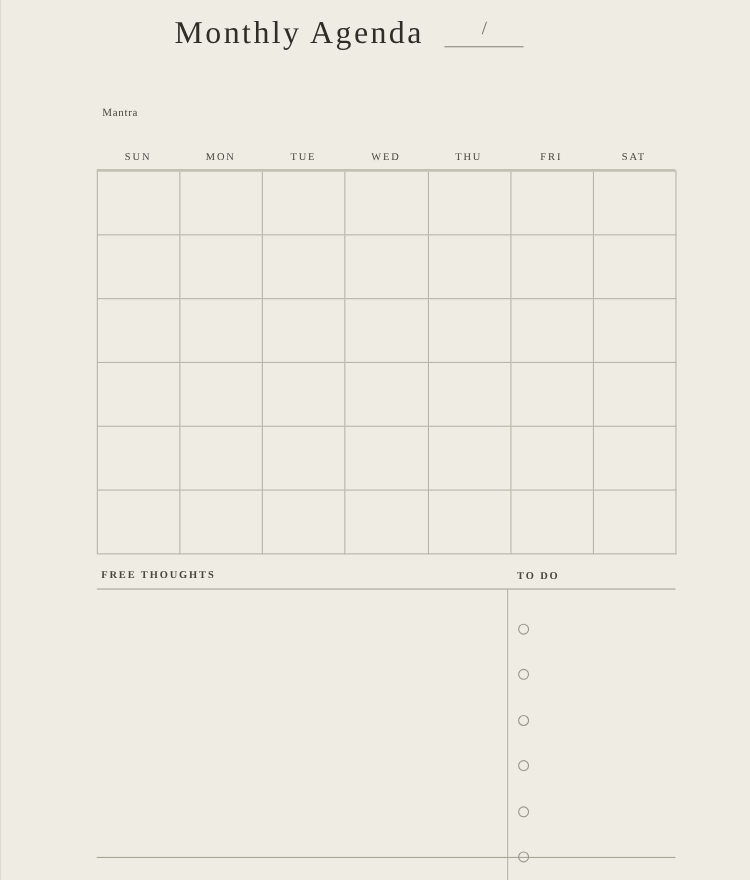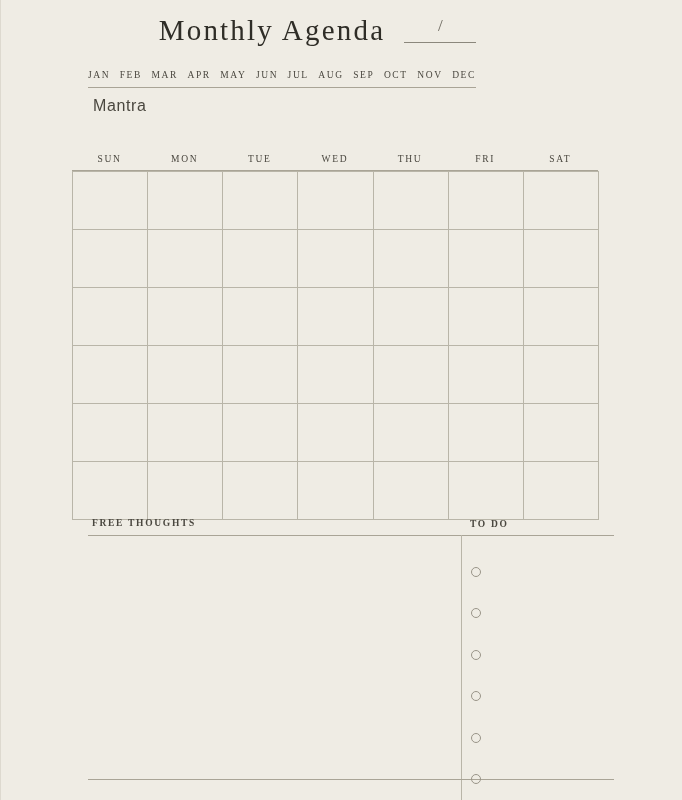--- a/index.html
+++ b/index.html
@@ -73,33 +73,32 @@
     font-size: 9.5px;
     letter-spacing: 1.6px;
     color: #4a473f;
   }
 
   
   .mantra {
     position: absolute;
     left: 93px;
     top: 97px;
-    font-family: Liberation Sans, sans-serif;
-    font-size: 16px;
+    font-family: Liberation Serif, serif;
+    font-size: 10px;
     letter-spacing: 0.6px;
     color: #4a473f;
   }
 
   
   .cal {
     position: absolute;
-    left: 72px;
+    left: 88px;
     top: 138px;
     width: 526px;
-    margin-top: 16px;
   }
   .dow-row {
     display: flex;
     border-bottom: 1px solid #a9a496;
     padding-bottom: 6px;
   }
   .dow {
     width: 75.14px;
     text-align: center;
     font-family: "Liberation Serif", serif;
@@ -210,34 +209,20 @@
 
   <div class="edge-left"></div>
 
   <div class="header">
     <div class="title">Monthly Agenda</div>
     <div class="date-slot">
       <span class="date-slash">/</span>
     </div>
   </div>
 
-  <div class="months">
-    <div class="month">JAN</div>
-    <div class="month">FEB</div>
-    <div class="month">MAR</div>
-    <div class="month">APR</div>
-    <div class="month">MAY</div>
-    <div class="month">JUN</div>
-    <div class="month">JUL</div>
-    <div class="month">AUG</div>
-    <div class="month">SEP</div>
-    <div class="month">OCT</div>
-    <div class="month">NOV</div>
-    <div class="month">DEC</div>
-  </div>
 
   <div class="mantra">Mantra</div>
 
   <div class="cal">
     <div class="dow-row">
       <div class="dow">SUN</div>
       <div class="dow">MON</div>
       <div class="dow">TUE</div>
       <div class="dow">WED</div>
       <div class="dow">THU</div>

